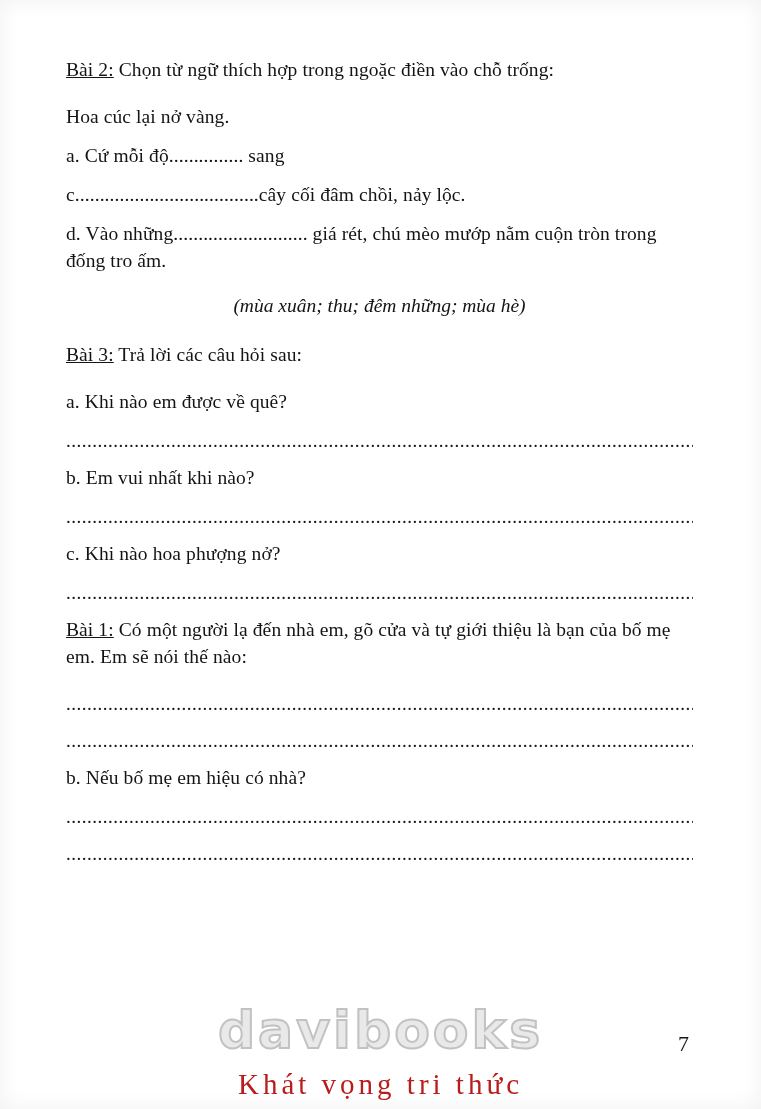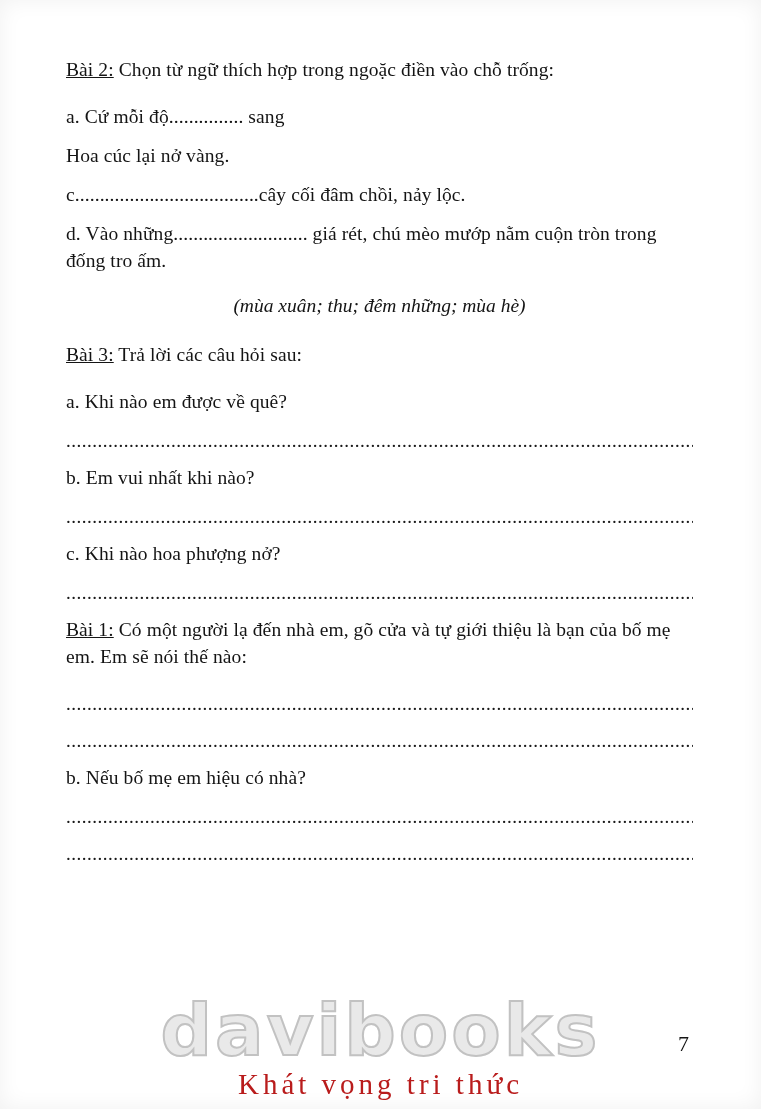--- a/index.html
+++ b/index.html
@@ -78,21 +78,21 @@
     left: 0;
     right: 0;
     bottom: 8px;
     text-align: center;
     z-index: 1;
     pointer-events: none;
     user-select: none;
   }
   .wm-brand {
     font-family: "DejaVu Sans", sans-serif;
-    font-size: 72px;
+    font-size: 52px;
     line-height: 74px;
     font-weight: bold;
     color: #e9e9e9;
     -webkit-text-stroke: 2px #c2c2c2;
     letter-spacing: 3px;
   }
   .wm-tagline {
     font-family: Liberation Serif, serif;
     font-size: 29px;
     line-height: 34px;
@@ -102,22 +102,22 @@
 </style>
 </head>
 <body>
 
 <div class="page">
   <div class="content">
 
     <p class="para header">
       <span class="u">Bài 2:</span><span> Chọn từ ngữ thích hợp trong ngoặc điền vào chỗ trống:</span>
     </p>
+    <p class="para">Hoa cúc lại nở vàng.</p>
     <p class="para">a. Cứ mỗi độ............... sang</p>
-    <p class="para">Hoa cúc lại nở vàng.</p>
     <p class="para">c.....................................cây cối đâm chồi, nảy lộc.</p>
     <p class="para">d. Vào những........................... giá rét, chú mèo mướp nằm cuộn tròn trong đống tro ấm.</p>
     <p class="options">(mùa xuân; thu; đêm những; mùa hè)</p>
 
     <p class="para header mt-ex3">
       <span class="u">Bài 3:</span><span> Trả lời các câu hỏi sau:</span>
     </p>
     <p class="para">a. Khi nào em được về quê?</p>
     <p class="dots-line">......................................................................................................................................................................</p>
     <p class="para">b. Em vui nhất khi nào?</p>

